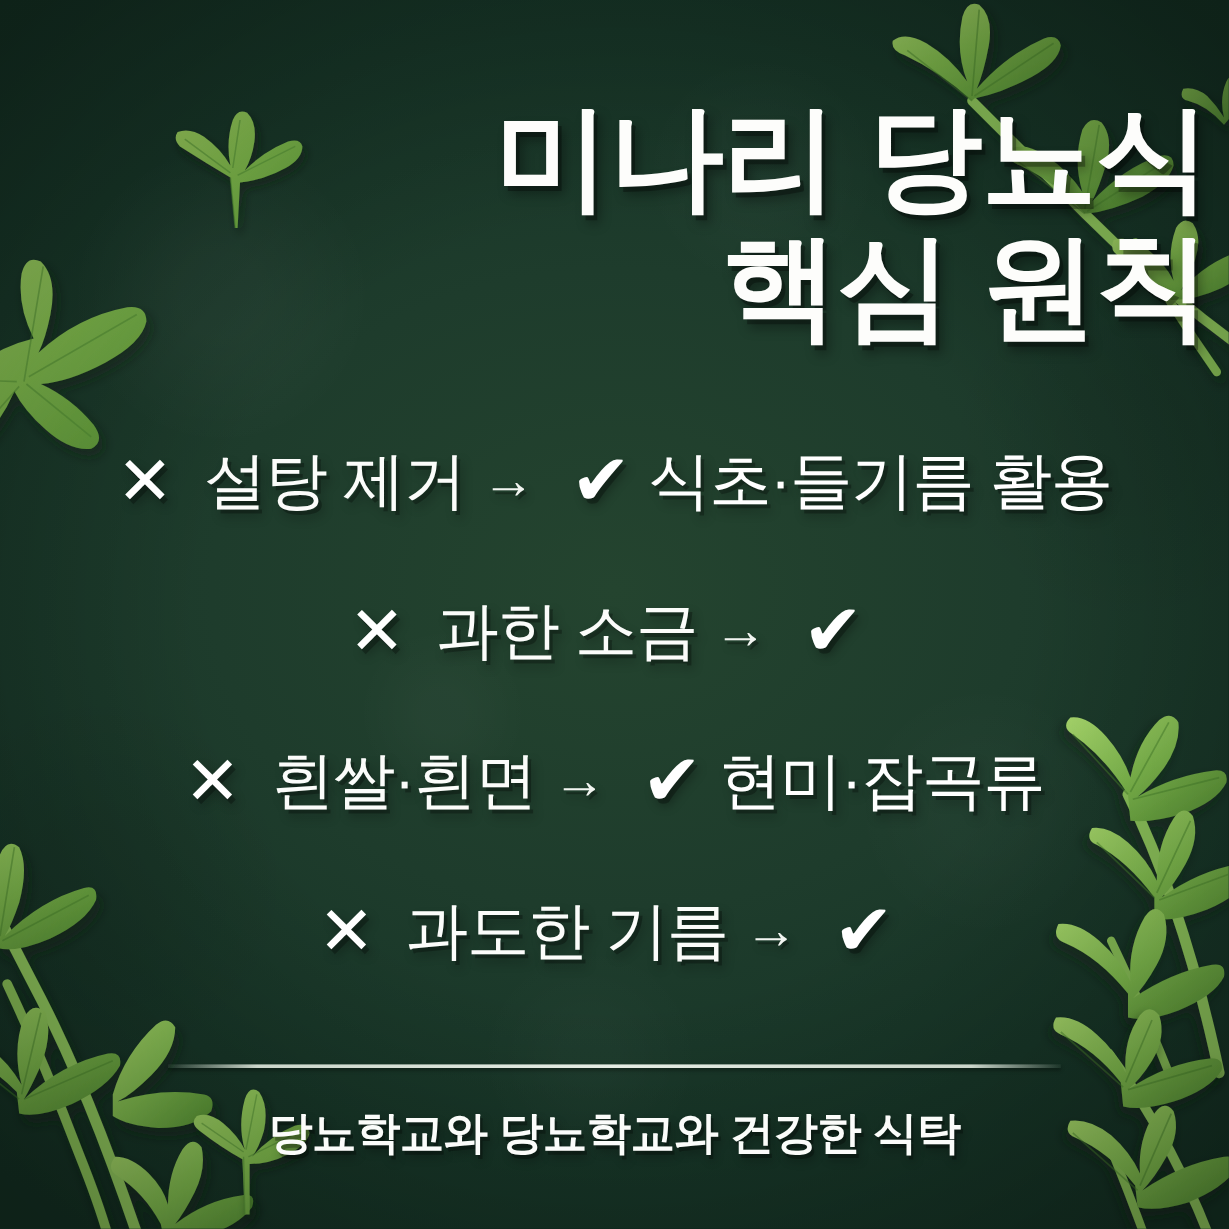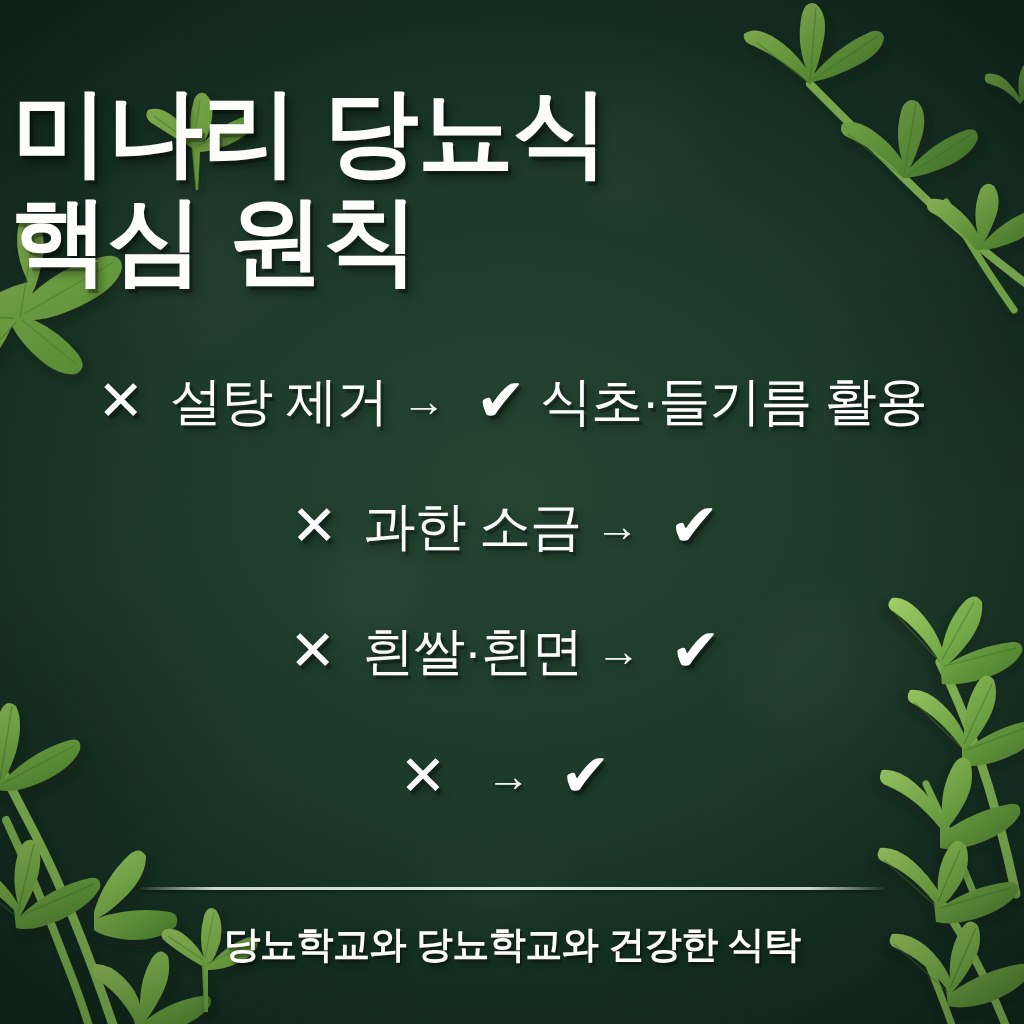--- a/index.html
+++ b/index.html
@@ -34,21 +34,21 @@
     background:radial-gradient(ellipse 70% 66% at 50% 50%, rgba(0,0,0,0) 48%, rgba(0,0,0,.30) 100%);
     pointer-events:none;
   }
 
   .leafgroup{position:absolute;pointer-events:none;}
   .leafgroup svg{display:block;overflow:visible;}
 
   
   #headline{
     position:absolute;left:0;right:16px;top:78px;
-    text-align:left;
+    text-align:right;
     z-index:5;
     padding-left:12px;
   }
   .title-line{
     display:block;
     font-size:96px;
     line-height:1.12;
     font-weight:700;
     letter-spacing:-1px;
     color:#fdfdfb;
@@ -370,24 +370,26 @@
       <span class="rule-text bad">과한 소금</span>
       <span class="arrow">→</span>
       <span class="mark check-mark">✔</span>
     </div>
 
     <div class="rule-row">
       <span class="mark x-mark">✕</span>
       <span class="rule-text bad">흰쌀·흰면</span>
       <span class="arrow">→</span>
       <span class="mark check-mark">✔</span>
+      <span class="rule-text good">현미·잡곡류</span>
     </div>
 
     <div class="rule-row">
       <span class="mark x-mark">✕</span>
+      <span class="rule-text bad">과도한 기름</span>
       <span class="arrow">→</span>
       <span class="mark check-mark">✔</span>
     </div>
 
   </div>
 
   <div id="divider"></div>
 
   <div id="footer">
     <span class="footer-text">당뇨학교와 당뇨학교와 건강한 식탁</span>

